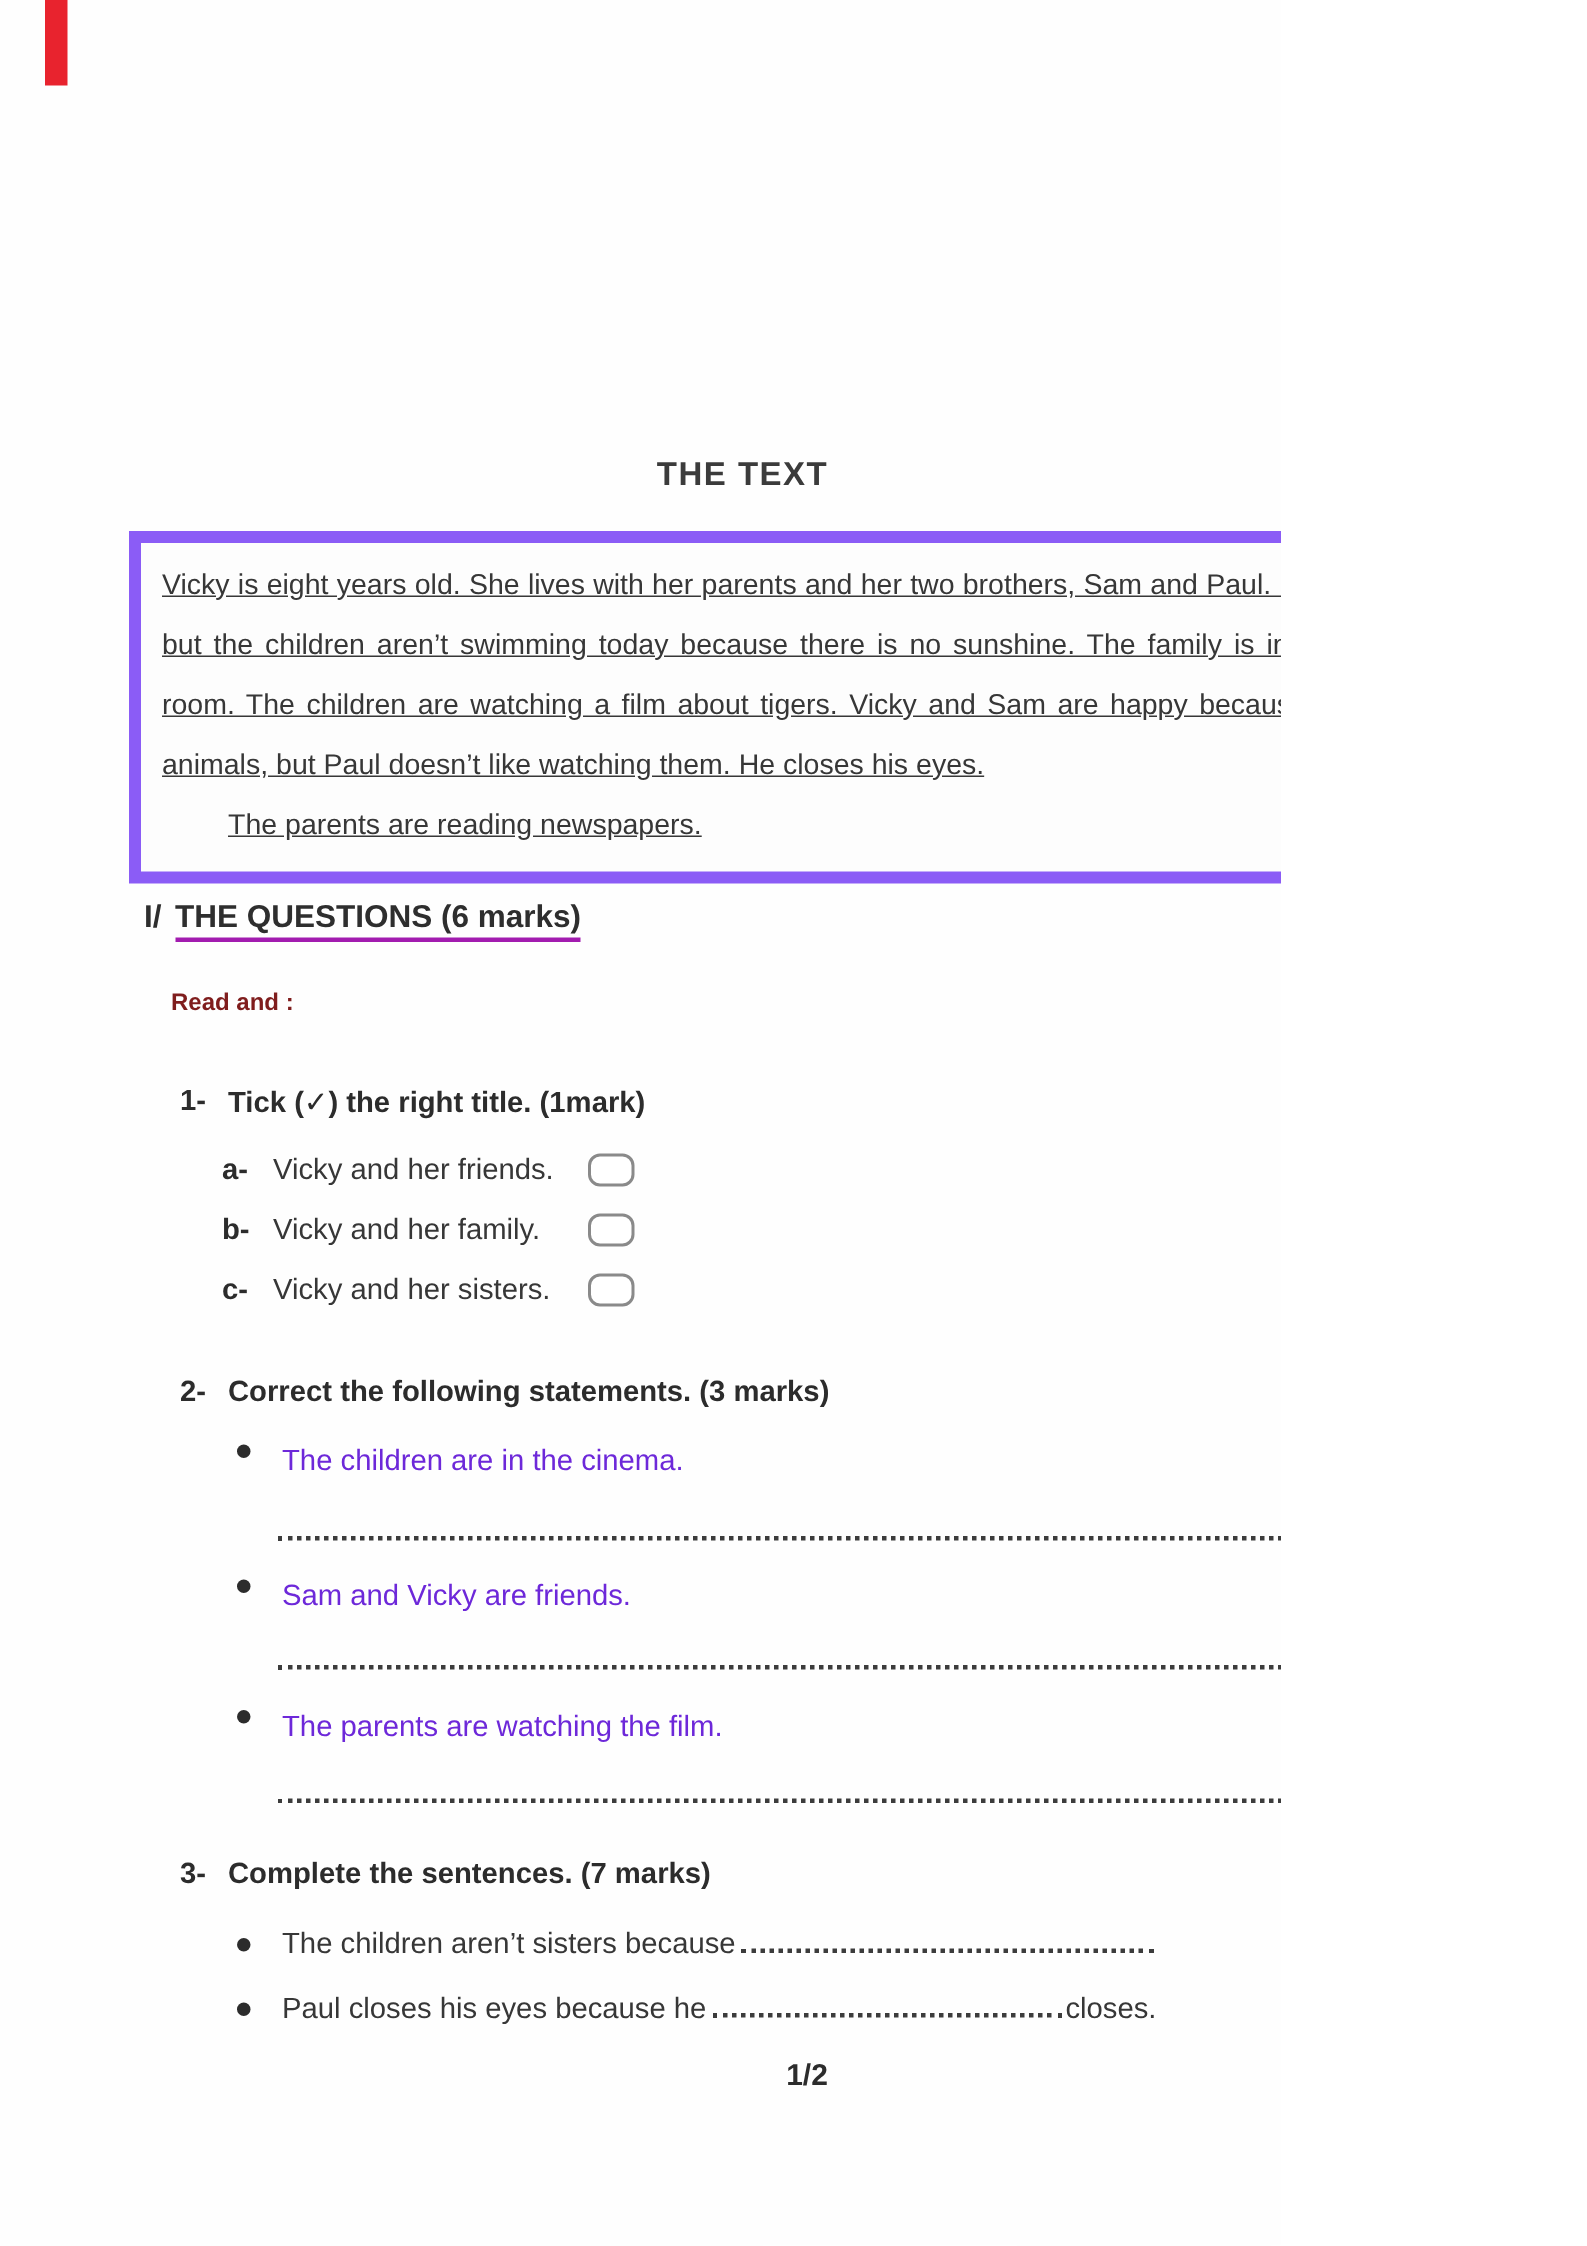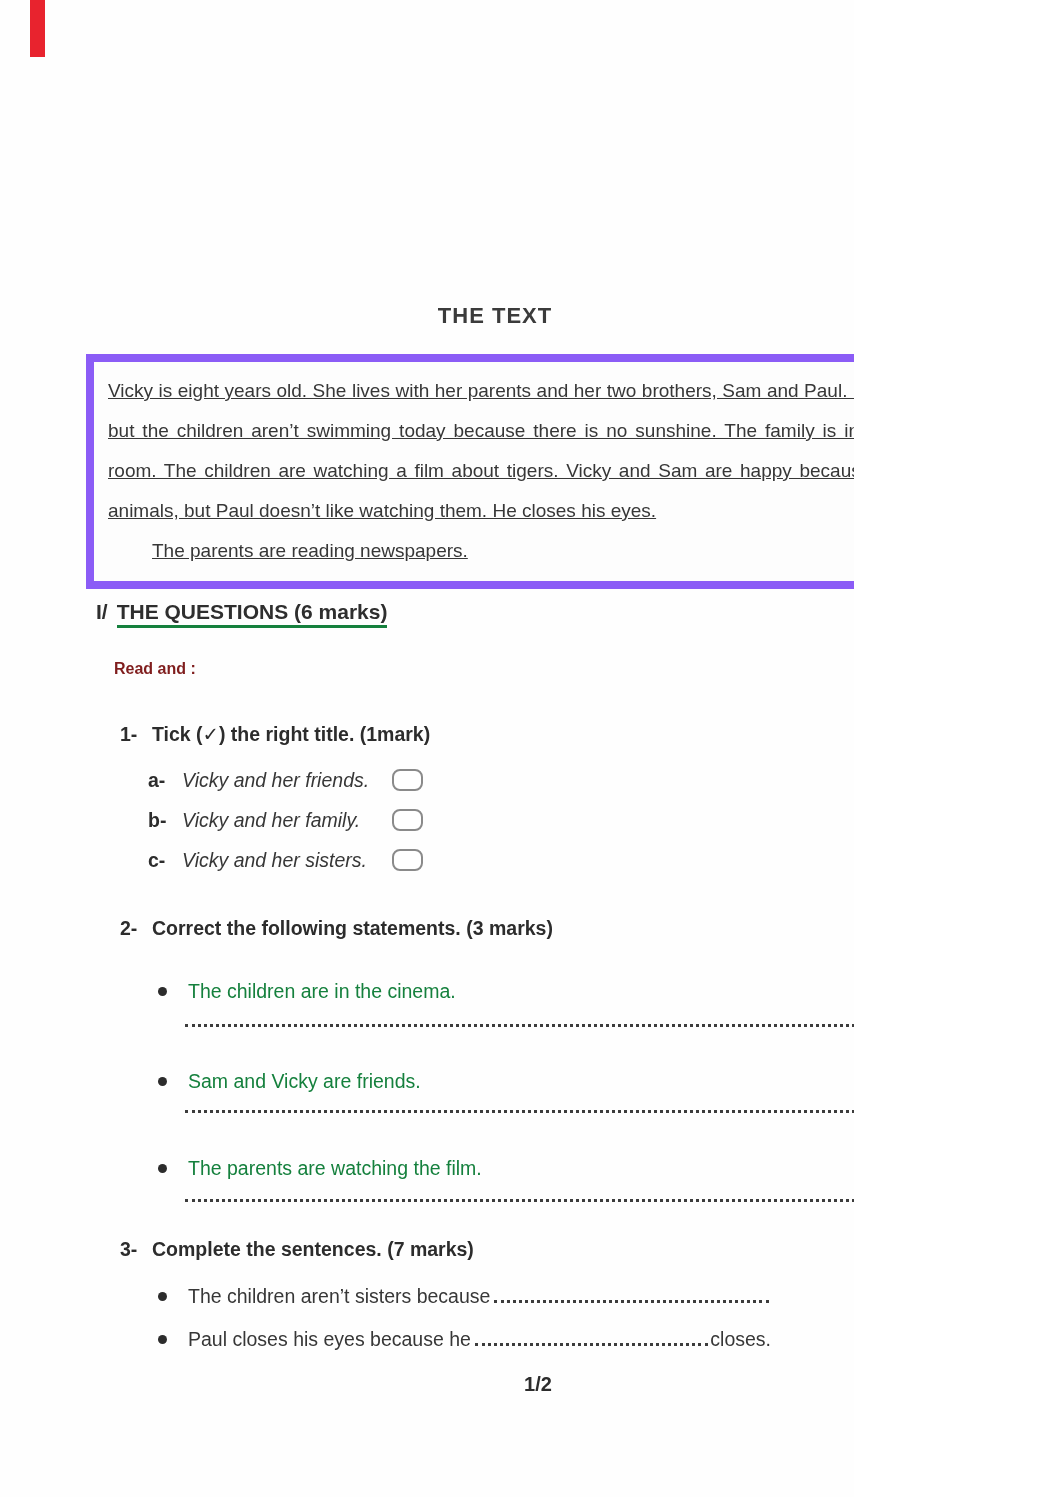--- a/index.html
+++ b/index.html
@@ -48,21 +48,21 @@
   .passage-box .p2 { text-align:left;margin-left:44px; }
   .sec-heading {
     position:absolute;
     top:600px; left:96px;
     font-size:21px;
     font-weight:bold;
     color:#2e2e2e;
   }
   .sec-heading .numeral { margin-right:9px; }
   .sec-heading .underlined {
-    border-bottom:3px solid #15803d;
+    border-bottom:3px solid #a21caf;
     padding-bottom:2px;
   }
   .read-and {
     position:absolute;
     top:660px; left:114px;
     font-size:16px;
     font-weight:bold;
     color:#7f1d1d;
   }
   .q-title {
@@ -79,39 +79,38 @@
   .option-row {
     position:absolute;
     left:148px;
     display:flex;
     align-items:center;
     height:28px;
     font-size:19.5px;
     color:#373737;
   }
   .opt-letter { width:34px; flex:0 0 auto; font-weight:bold; color:#2c2c2c; }
-  .opt-text  { width:210px; flex:0 0 auto;font-style:italic; }
+  .opt-text  { width:210px; flex:0 0 auto; }
   .checkbox {
     width:31px; height:22px;
     border:2px solid #8a8a8a;
     border-radius:8px;
     background:#fff;
     flex:0 0 auto;
   }
   .opt-a { top:766px; }
   .opt-b { top:806px; }
   .opt-c { top:846px; }
   .bullet-row {
     position:absolute;
     left:158px;
     display:flex;
-    align-items:center;
-    font-size:19.5px;
-    color:#15803d;
-    margin-top:17px;
+    align-items:flex-start;
+    font-size:19.5px;
+    color:#6d28d9;
   }
   .bullet-dot {
     width:9px; height:9px;
     border-radius:50%;
     background:#2c2c2c;
     margin-right:21px;
     flex:0 0 auto;
   }
   .b2-0 { top:963px; }
   .b2-1 { top:1053px; }

